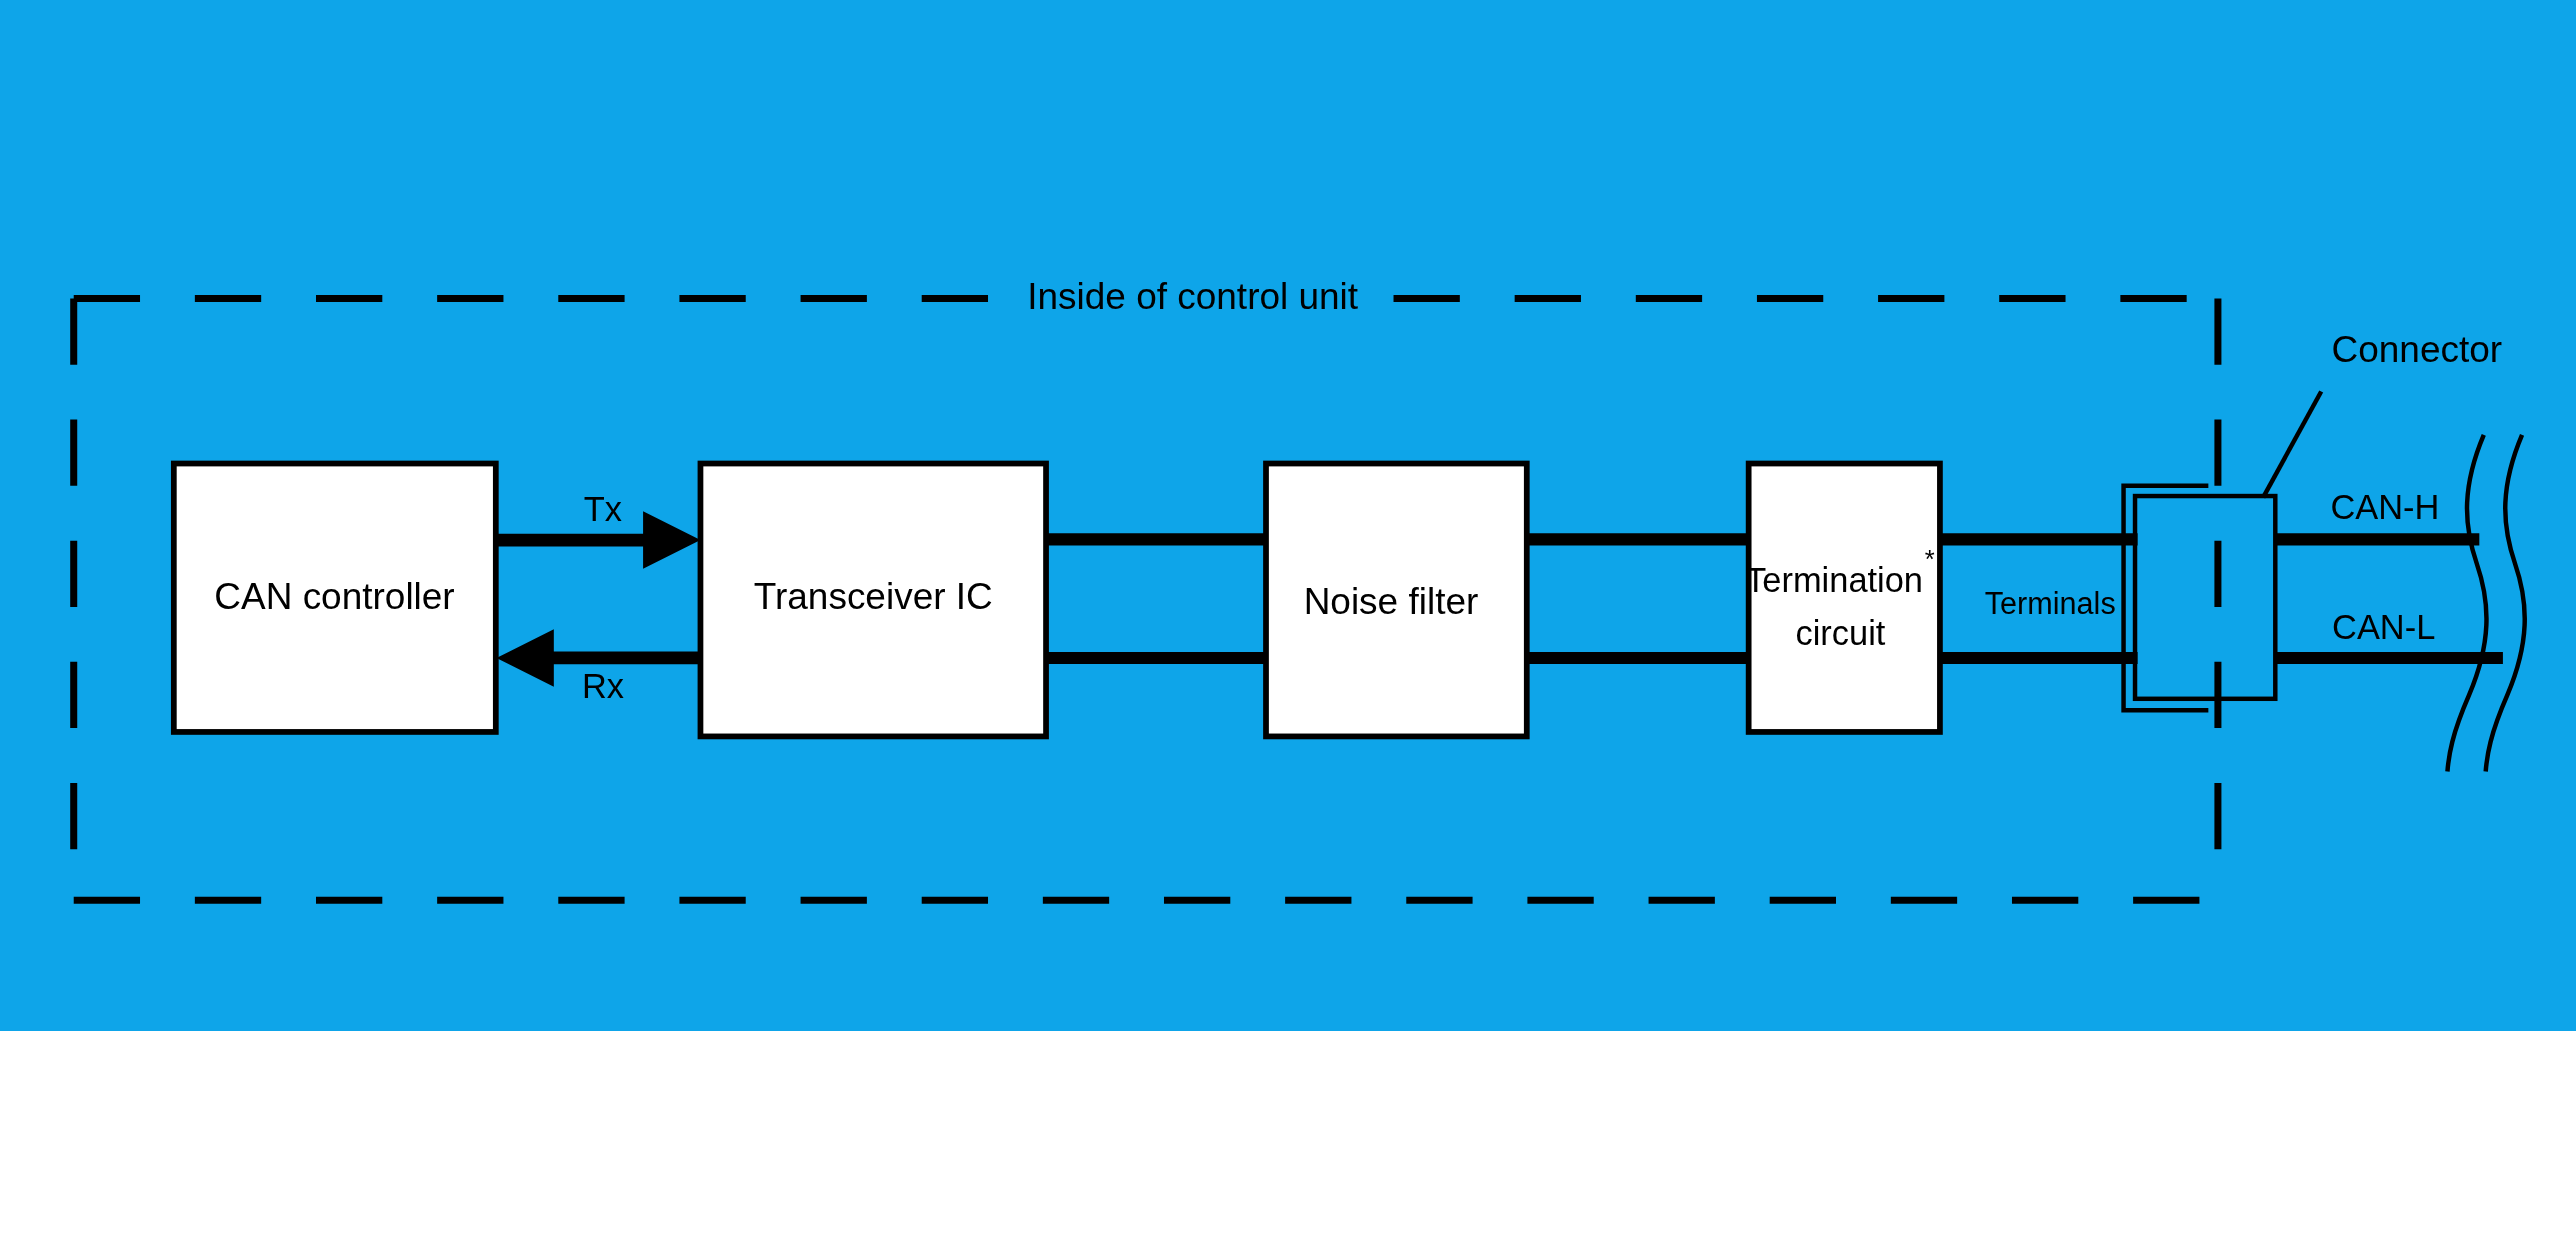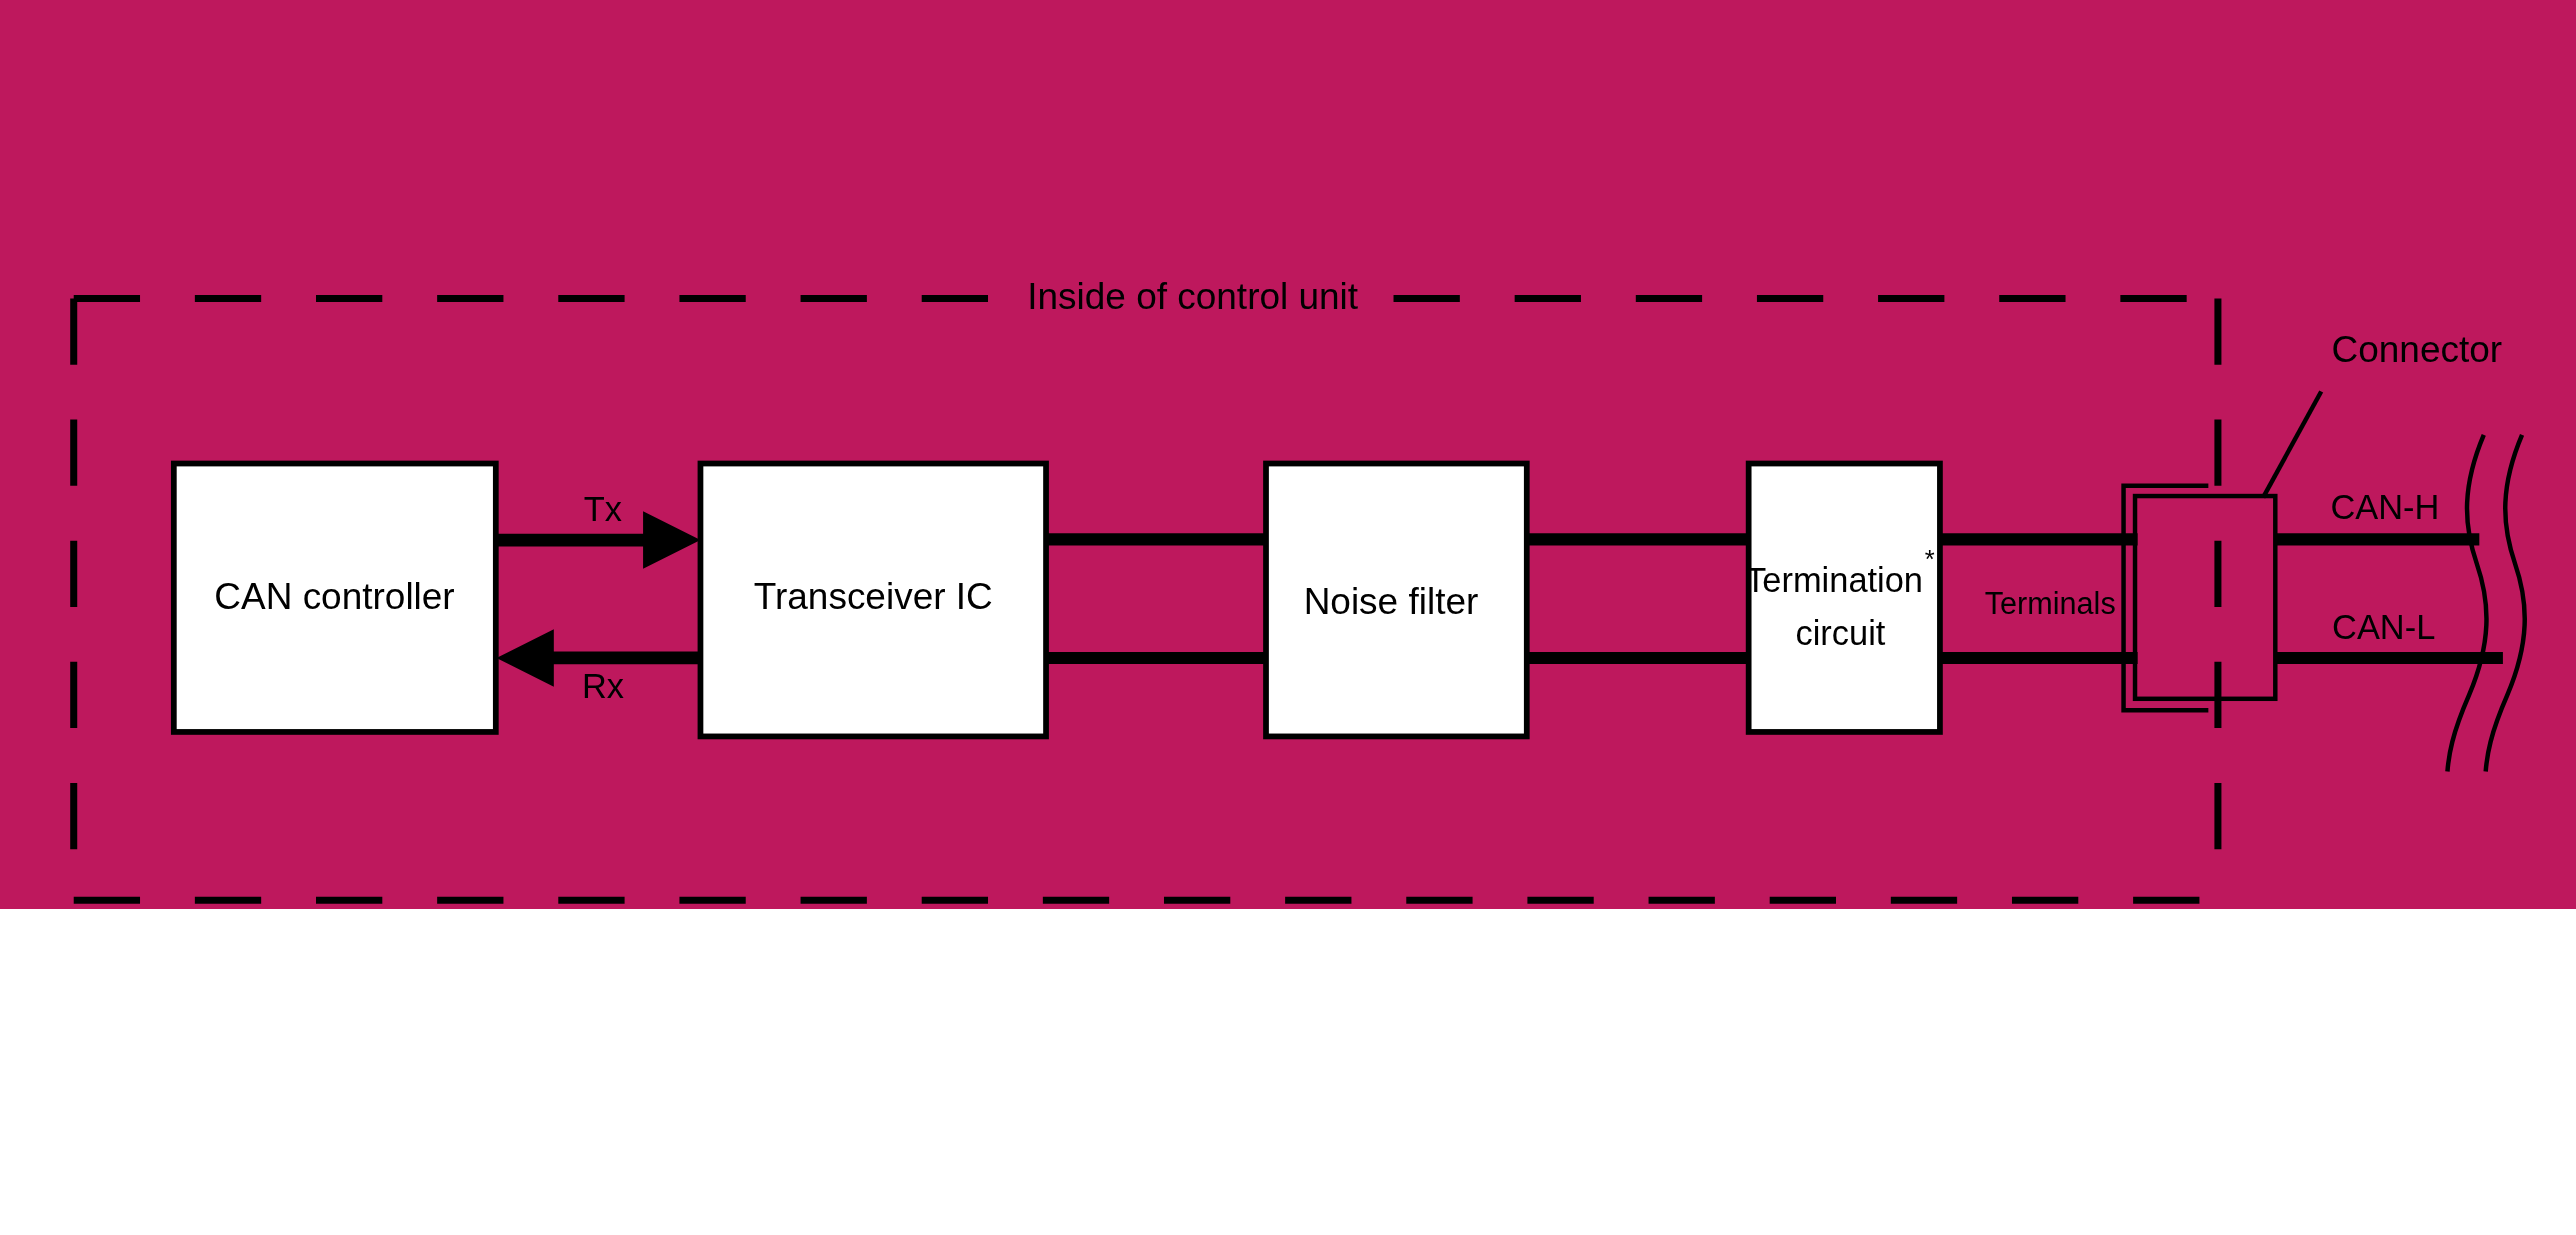--- a/index.html
+++ b/index.html
@@ -6,22 +6,22 @@
     margin: 0;
     padding: 0;
     background: #ffffff;
   }
   body {
     font-family: "Liberation Sans", sans-serif;
   }
   #canvas {
     position: relative;
     width: 2576px;
-    height: 909px;
-    background: #be185d;
+    height: 1031px;
+    background: #0ea5e9;
     overflow: hidden;
   }
   svg.diagram {
     position: absolute;
     left: 0;
     top: 0;
     width: 2576px;
     height: 1235px;
   }
   .box-label,

